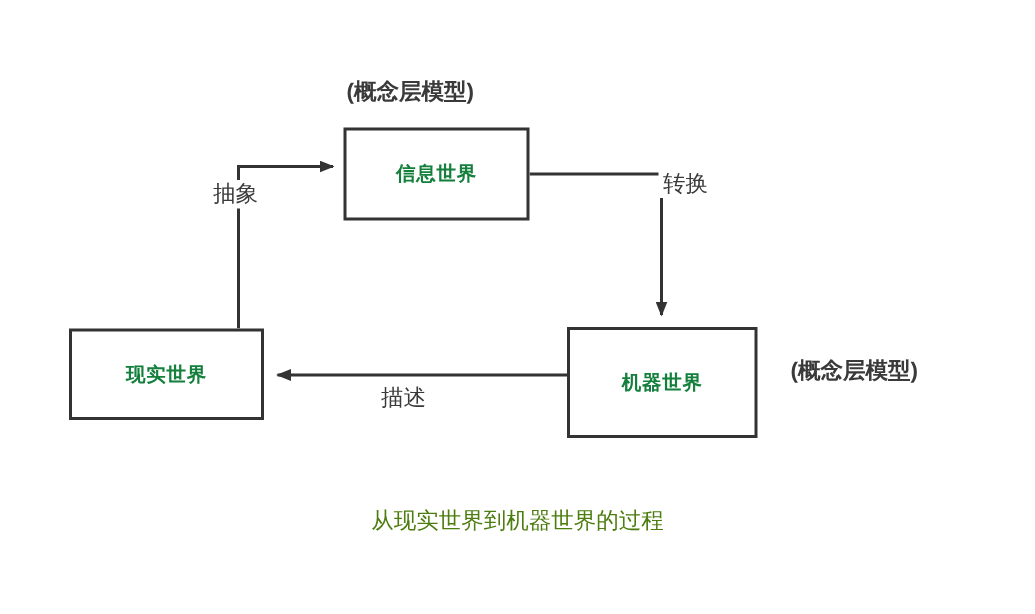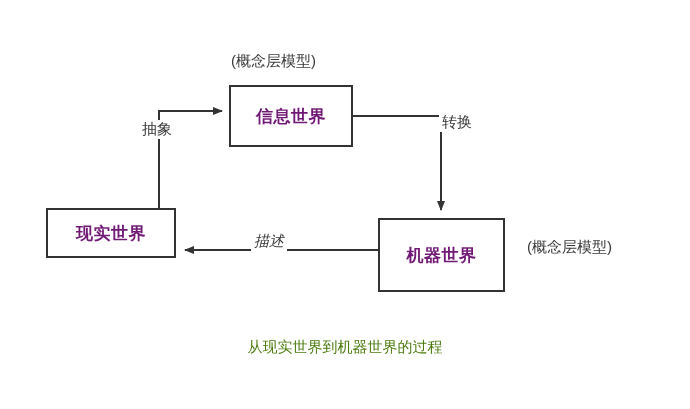--- a/index.html
+++ b/index.html
@@ -23,53 +23,53 @@
     height: 409px;
   }
   .node-box {
     position: absolute;
     box-sizing: border-box;
     border: 2px solid #333333;
     background: #ffffff;
     display: flex;
     align-items: center;
     justify-content: center;
-    font-size: 17px;
+    font-size: 13px;
     font-weight: bold;
     letter-spacing: 0.5px;
-    color: #701a75;
+    color: #15803d;
     z-index: 3;
   }
   #node-information-world { left: 229px; top: 85px;  width: 124px; height: 62px; }
-  #node-real-world        { left: 46px;  top: 208px; width: 130px; height: 50px; }
+  #node-real-world        { left: 46px;  top: 219px; width: 130px; height: 61px; }
   #node-machine-world     { left: 378px; top: 218px; width: 127px; height: 74px; }
 
   .side-note {
     position: absolute;
     font-size: 15px;
-    font-weight: normal;
+    font-weight: bold;
     color: #3a3a3a;
     white-space: nowrap;
     z-index: 3;
   }
   #note-conceptual-layer { left: 231px; top: 52px; }
   #note-organization-layer { left: 527px; top: 238px; }
 
   .edge-label {
     position: absolute;
     font-size: 15px;
     color: #3a3a3a;
     background: #ffffff;
     white-space: nowrap;
     padding: 0 3px;
     z-index: 4;
   }
   #edge-label-abstract  { left: 139px; top: 120px; }
   #edge-label-transform { left: 419px; top: 113px; margin-left: 20px; }
-  #edge-label-describe  { left: 251px; top: 232px; font-style: italic; }
+  #edge-label-describe  { left: 251px; top: 256px; }
 
   #diagram-caption {
     position: absolute;
     left: 0;
     top: 338px;
     width: 690px;
     text-align: center;
     font-size: 15px;
     color: #4d7c0f;
     z-index: 3;

